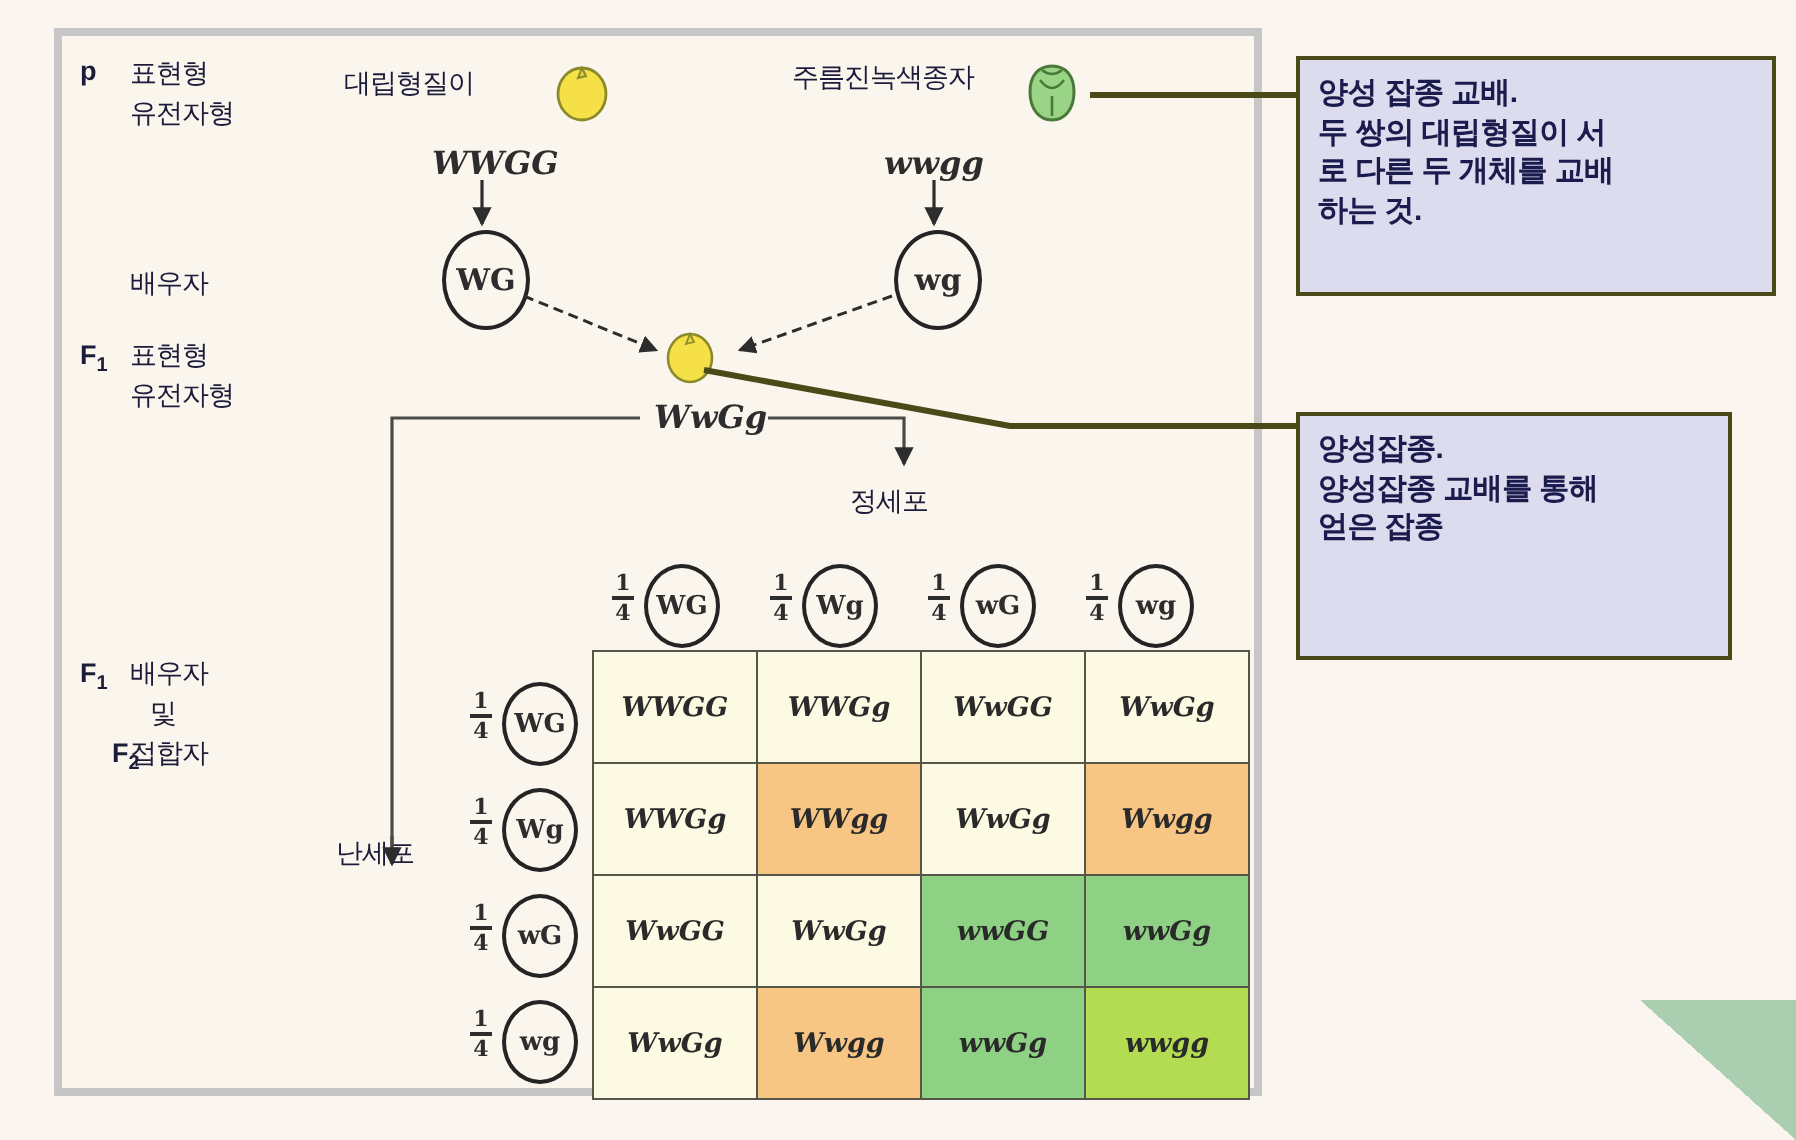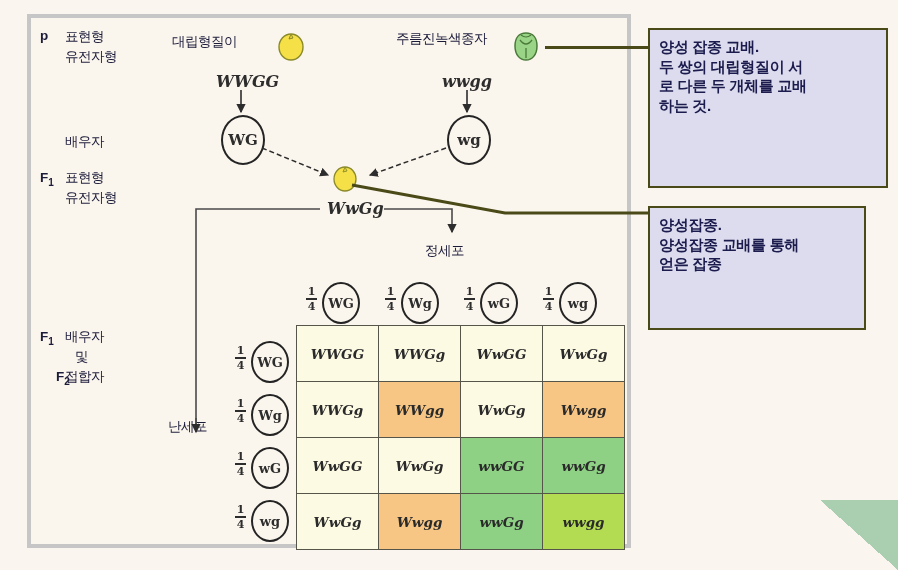--- a/index.html
+++ b/index.html
@@ -229,21 +229,21 @@
     <tr>
       <td>WwGg</td>
       <td class="orange">Wwgg</td>
       <td class="green">wwGg</td>
       <td class="ygreen">wwgg</td>
     </tr>
   </tbody>
 </table>
 
 <div class="conn" style="left:545px;top:46px;width:105px;"></div>
-<div class="callout" style="left:648px;top:28px;width:240px;height:160px;">양성 잡종 교배.
+<div class="callout" style="left:648px;top:28px;width:240px;height:120px;">양성 잡종 교배.
 두 쌍의 대립형질이 서
 로 다른 두 개체를 교배
 하는 것.</div>
 
 <svg class="ov">
   <path d="M352 185 L505 213 L648 213" fill="none" stroke="#4a4a18" stroke-width="3"></path>
 </svg>
 <div class="callout" style="left:648px;top:206px;width:218px;height:124px;">양성잡종.
 양성잡종 교배를 통해
 얻은 잡종</div>

